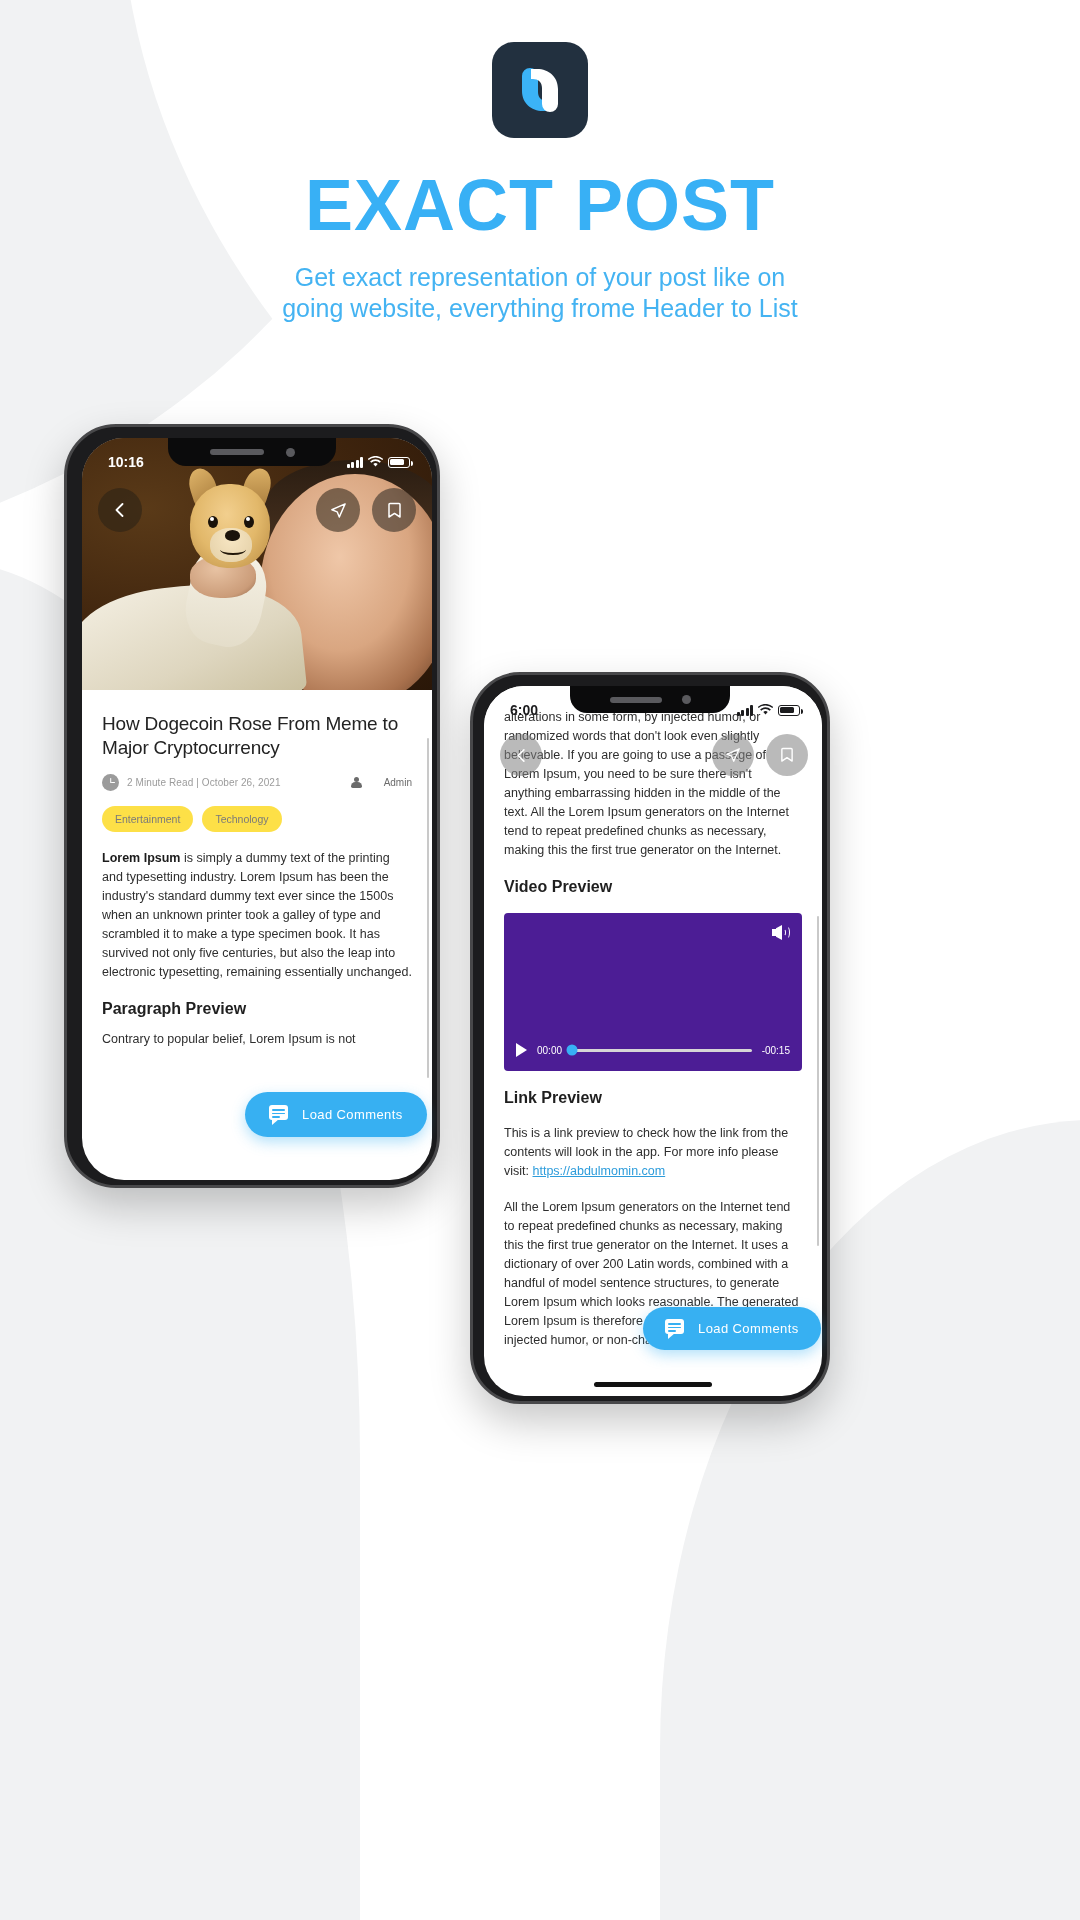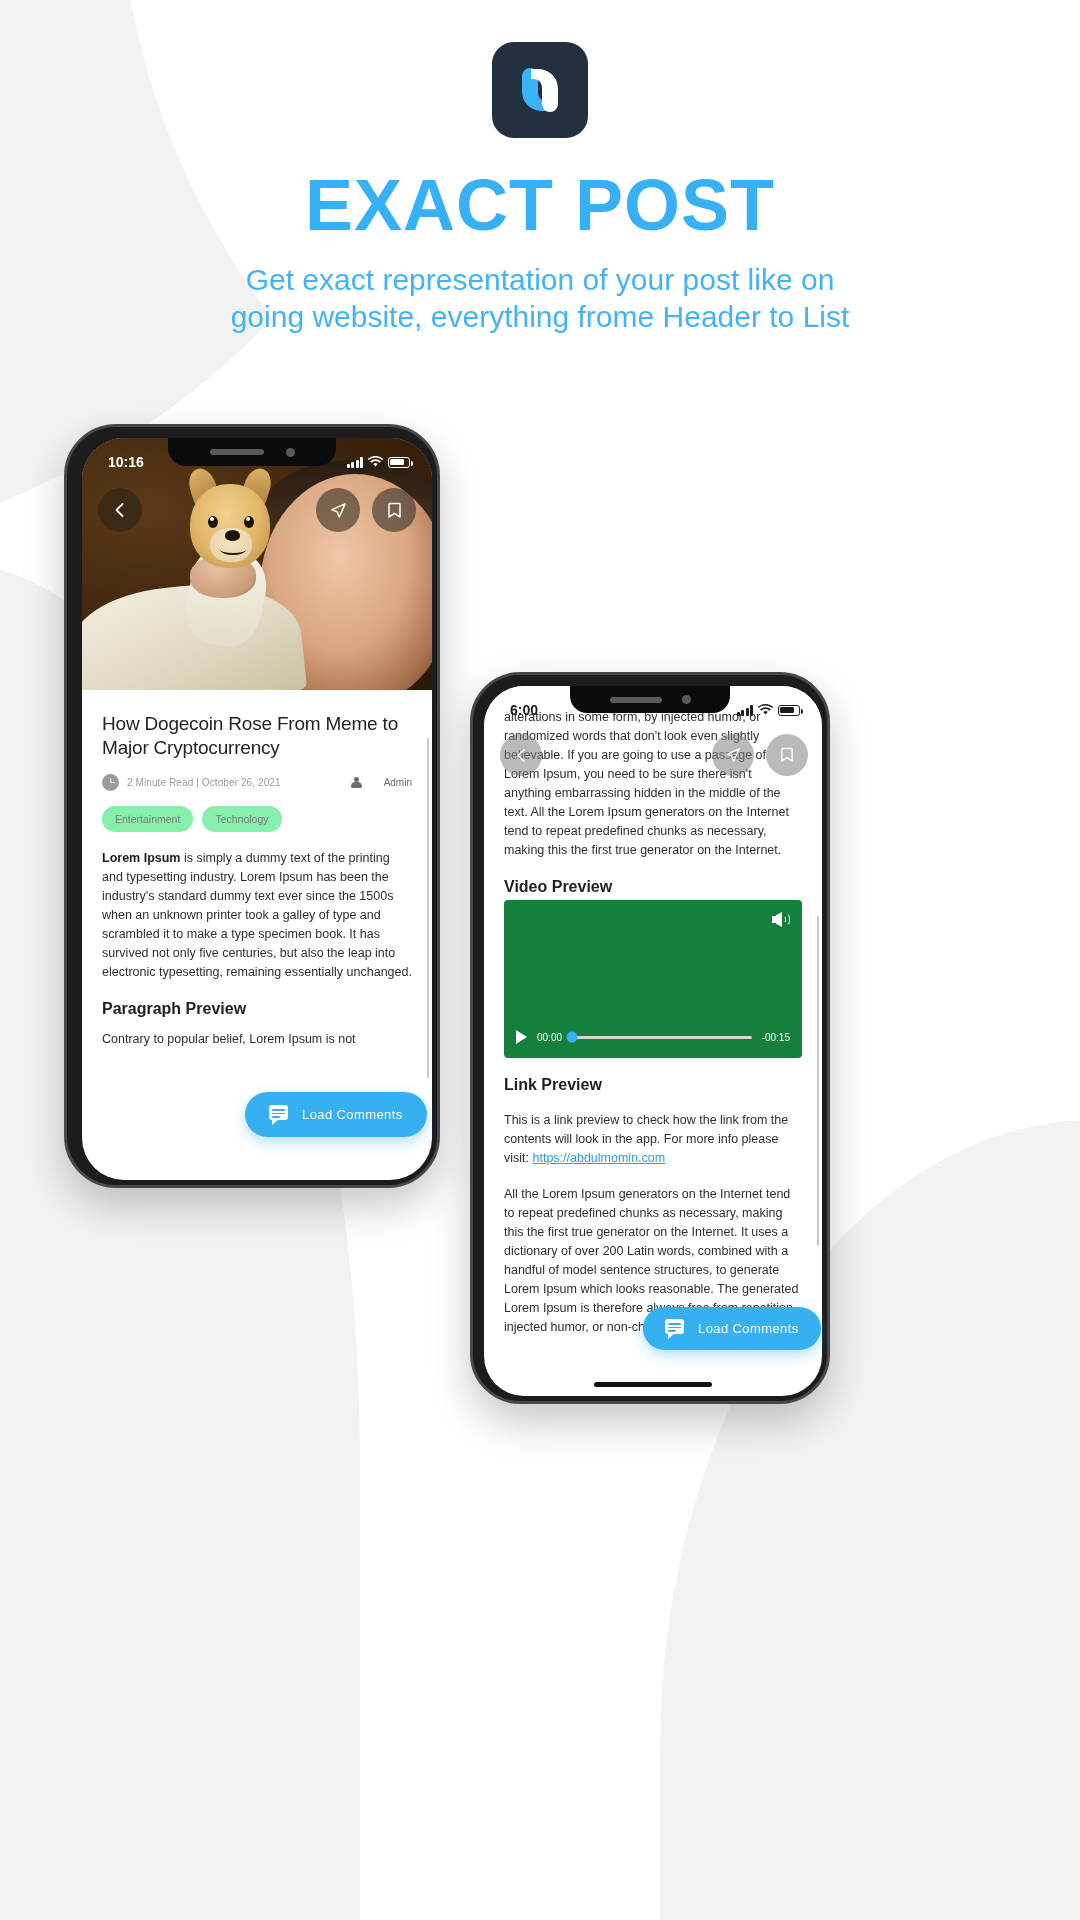--- a/index.html
+++ b/index.html
@@ -58,21 +58,21 @@
   .hero-title {
     position: absolute; left: 0; right: 0; top: 164px;
     text-align: center;
     font-size: 72px; font-weight: 700; letter-spacing: 1px;
     color: #38b0f5;
     font-family: "Liberation Sans", sans-serif;
   }
   .hero-sub {
     position: absolute; left: 0; right: 0; top: 262px;
     text-align: center;
-    font-size: 30px; line-height: 1.22;
+    font-size: 25px; line-height: 1.22;
     color: #44b3f2;
     font-weight: 400;
   }
   .hero-sub span { display: block; }
 
   
   .phone {
     position: absolute;
     background: #1c1c1e;
     border: 3px solid #48484a;
@@ -218,21 +218,21 @@
   .clock-icon::after { content:""; position:absolute; left:50%; top:8px; width:4.5px; height:1.6px; background:#fff; border-radius:1px;}
   .meta-text { font-size: 10px; color: #9b9b9b; letter-spacing: 0.1px; }
   .meta-right { display: flex; align-items: center; gap: 21px; }
   .person-icon { width: 12px; height: 12px; position: relative; flex:none;}
   .person-icon::before { content:""; position:absolute; left:3.2px; top:0.4px; width:5.6px; height:5.6px; border-radius:50%; background:#6b6b6b;}
   .person-icon::after { content:""; position:absolute; left:0.8px; bottom:0.6px; width:10.4px; height:5.6px; border-radius:5px 5px 2px 2px; background:#6b6b6b;}
   .author { font-size: 10px; color: #6b6b6b; }
 
   .tags { display: flex; gap: 9px; margin-top: 15px; }
   .tag {
-    background: #86efac; color: #7a7a7a; font-size: 10.5px;
+    background: #fde047; color: #7a7a7a; font-size: 10.5px;
     padding: 7px 13px; border-radius: 14px; white-space: nowrap;
   }
 
   .para {
     font-size: 12.5px; line-height: 1.52; color: #2e2e2e;
     margin-top: 17px;
   }
   .para b { font-weight: 700; color: #1c1c1c; }
   .sec-head {
     font-size: 16px; font-weight: 700; color: #1f1f1f; margin-top: 18px;
@@ -260,21 +260,21 @@
     content:""; position:absolute; left:3px; bottom:-5px; width:7px;height:6px;
     background:#fff; clip-path: polygon(0 0, 100% 0, 0 100%);
   }
   .chat-icon .bubble i{ position:absolute; left:3px; width:13px; height:1.6px; background:#37b0f2; display:block; border-radius:1px;}
   .chat-icon .bubble i:nth-child(1){top:4px}
   .chat-icon .bubble i:nth-child(2){top:7.5px}
   .chat-icon .bubble i:nth-child(3){top:11px; width:8px;}
 
   
   .video-box {
-    background: #15803d; border-radius: 4px; margin-top: 4px;
+    background: #4c1d95; border-radius: 4px; margin-top: 17px;
     position: relative; height: 158px; overflow: hidden;
   }
   .vol-icon { position: absolute; right: 13px; top: 12px; width: 17px; height: 15px; }
   .vol-icon .spk { position:absolute; left:0; top:4px; width:5px;height:7px;background:#fff; }
   .vol-icon .cone { position:absolute; left:4px; top:0; width:6px;height:15px;background:#fff; clip-path: polygon(0 22%, 100% 0, 100% 100%, 0 78%); }
   .vol-icon .wave { position:absolute; border:1.4px solid #fff; border-left-color:transparent; border-top-color:transparent; border-bottom-color:transparent; border-radius:50%;}
   .vol-icon .wave.w1 { left:10px; top:4px; width:4px;height:7px;}
   .vol-icon .wave.w2 { left:12px; top:1px; width:6px;height:13px;}
   .vid-controls {
     position: absolute; left: 0; right: 0; bottom: 14px;

